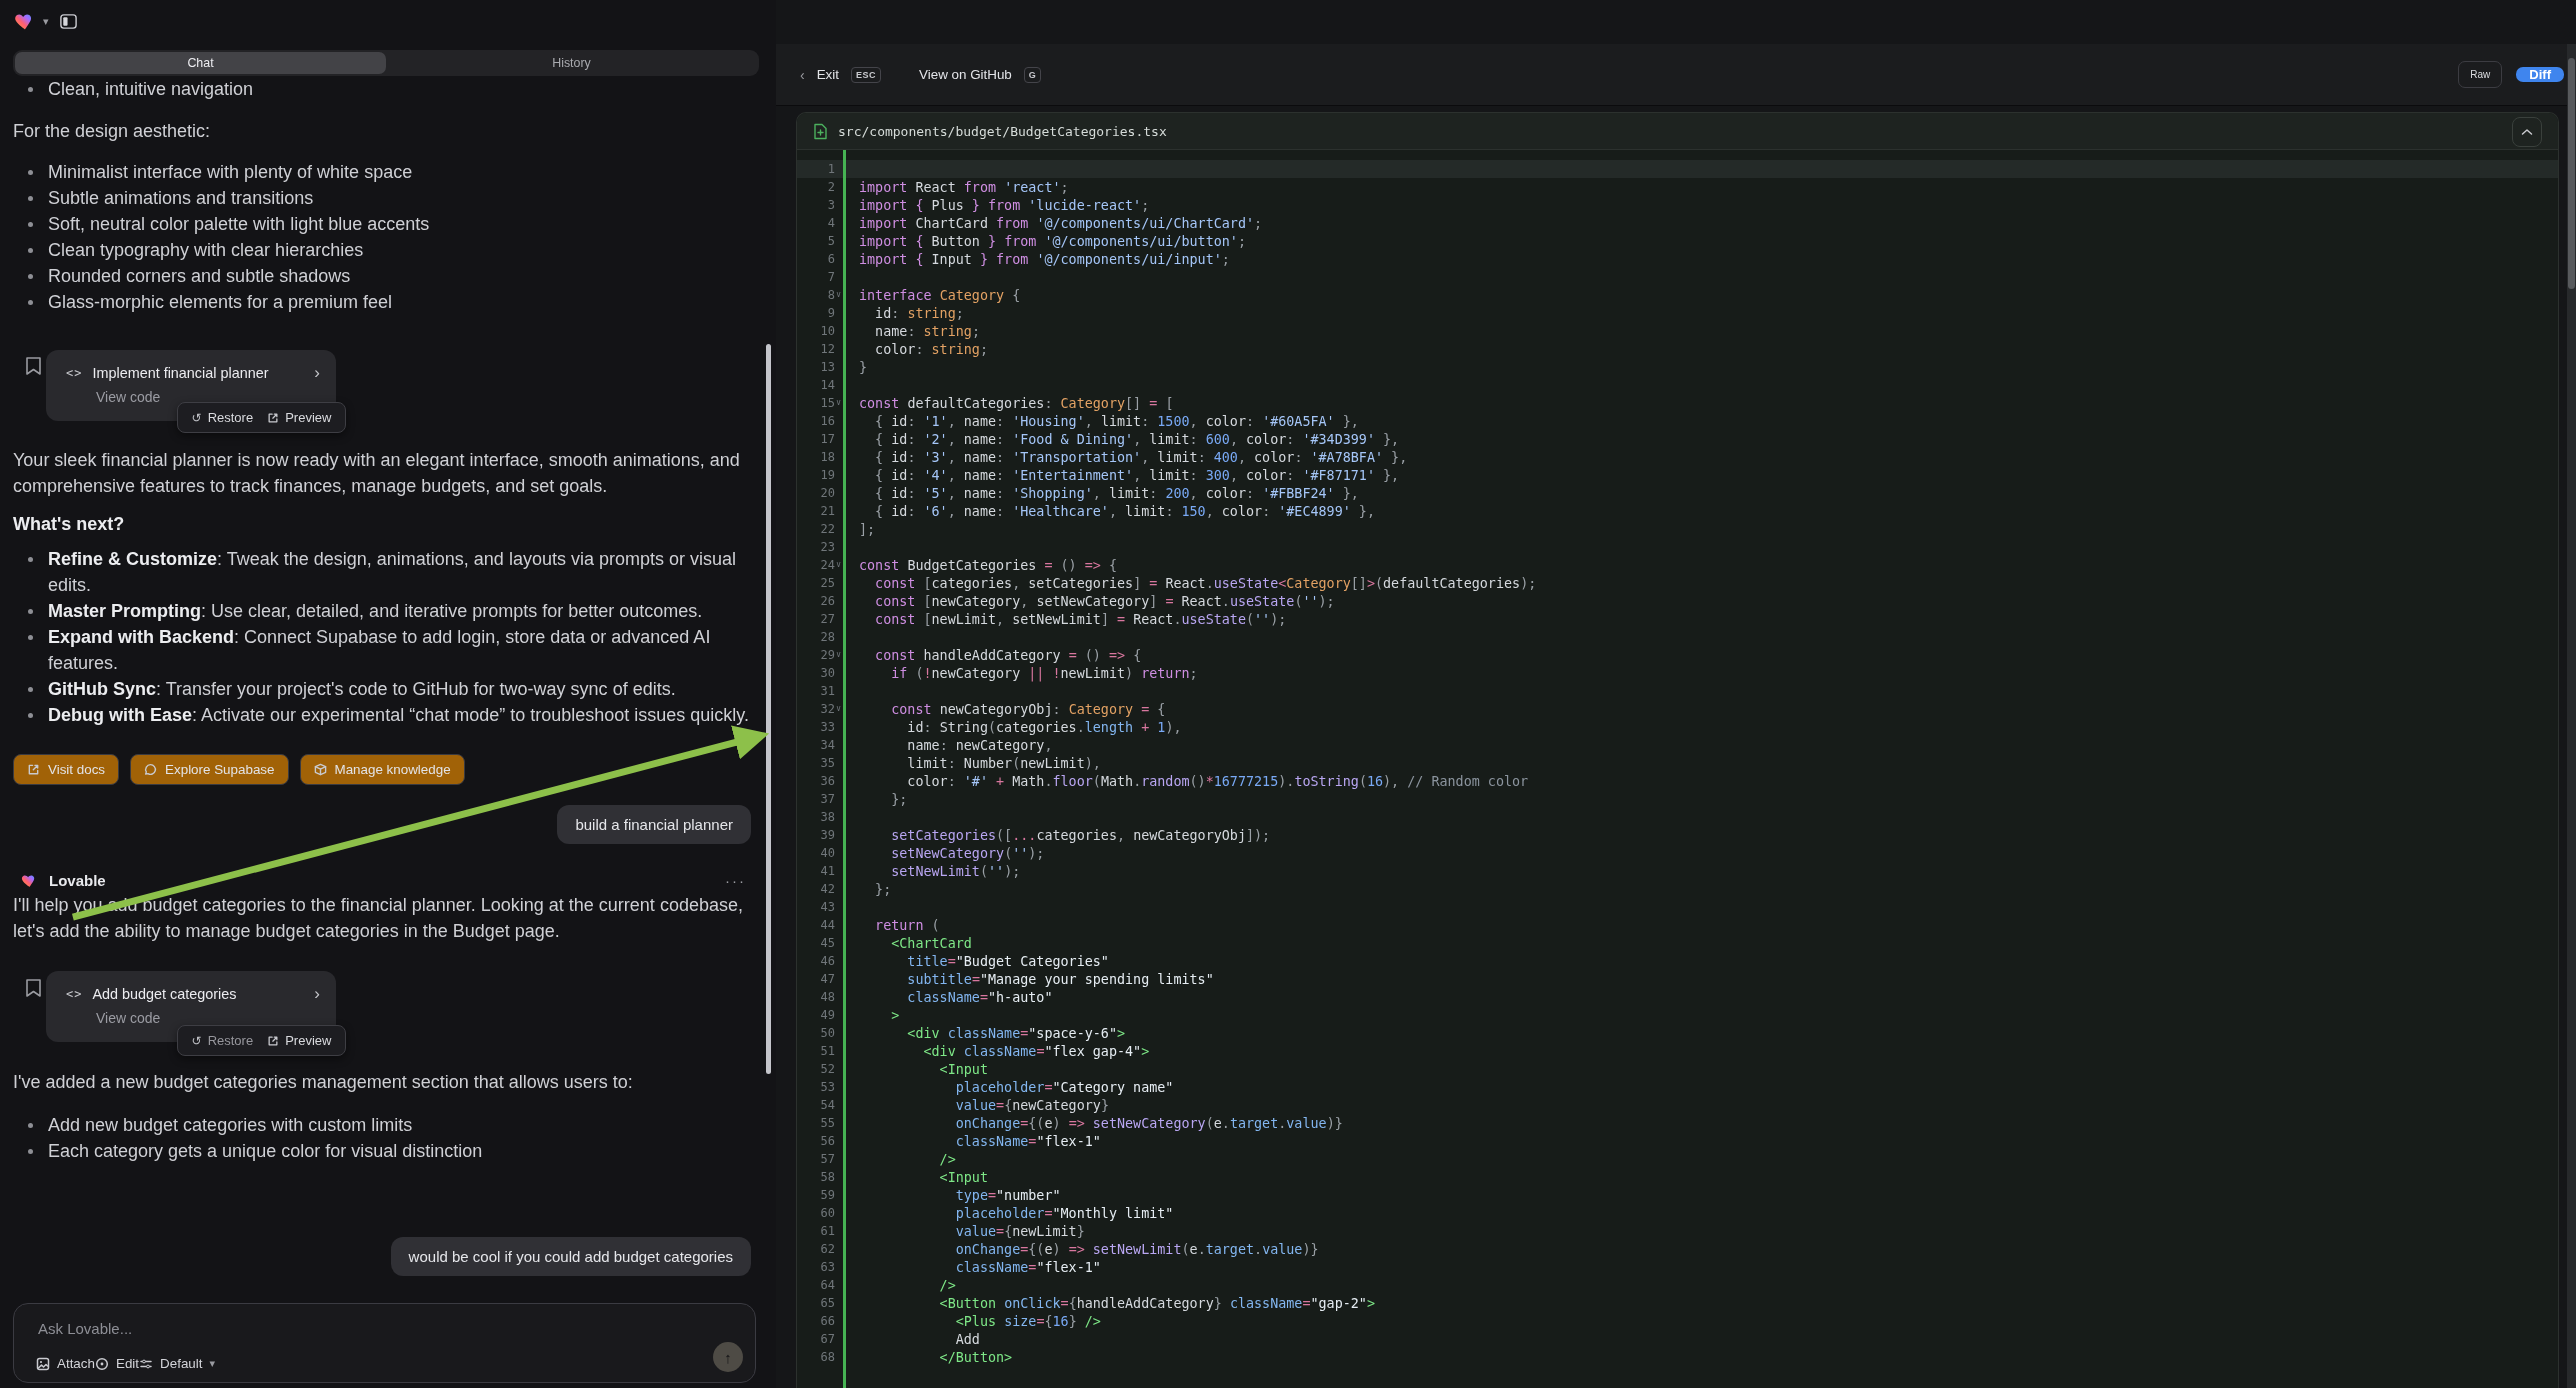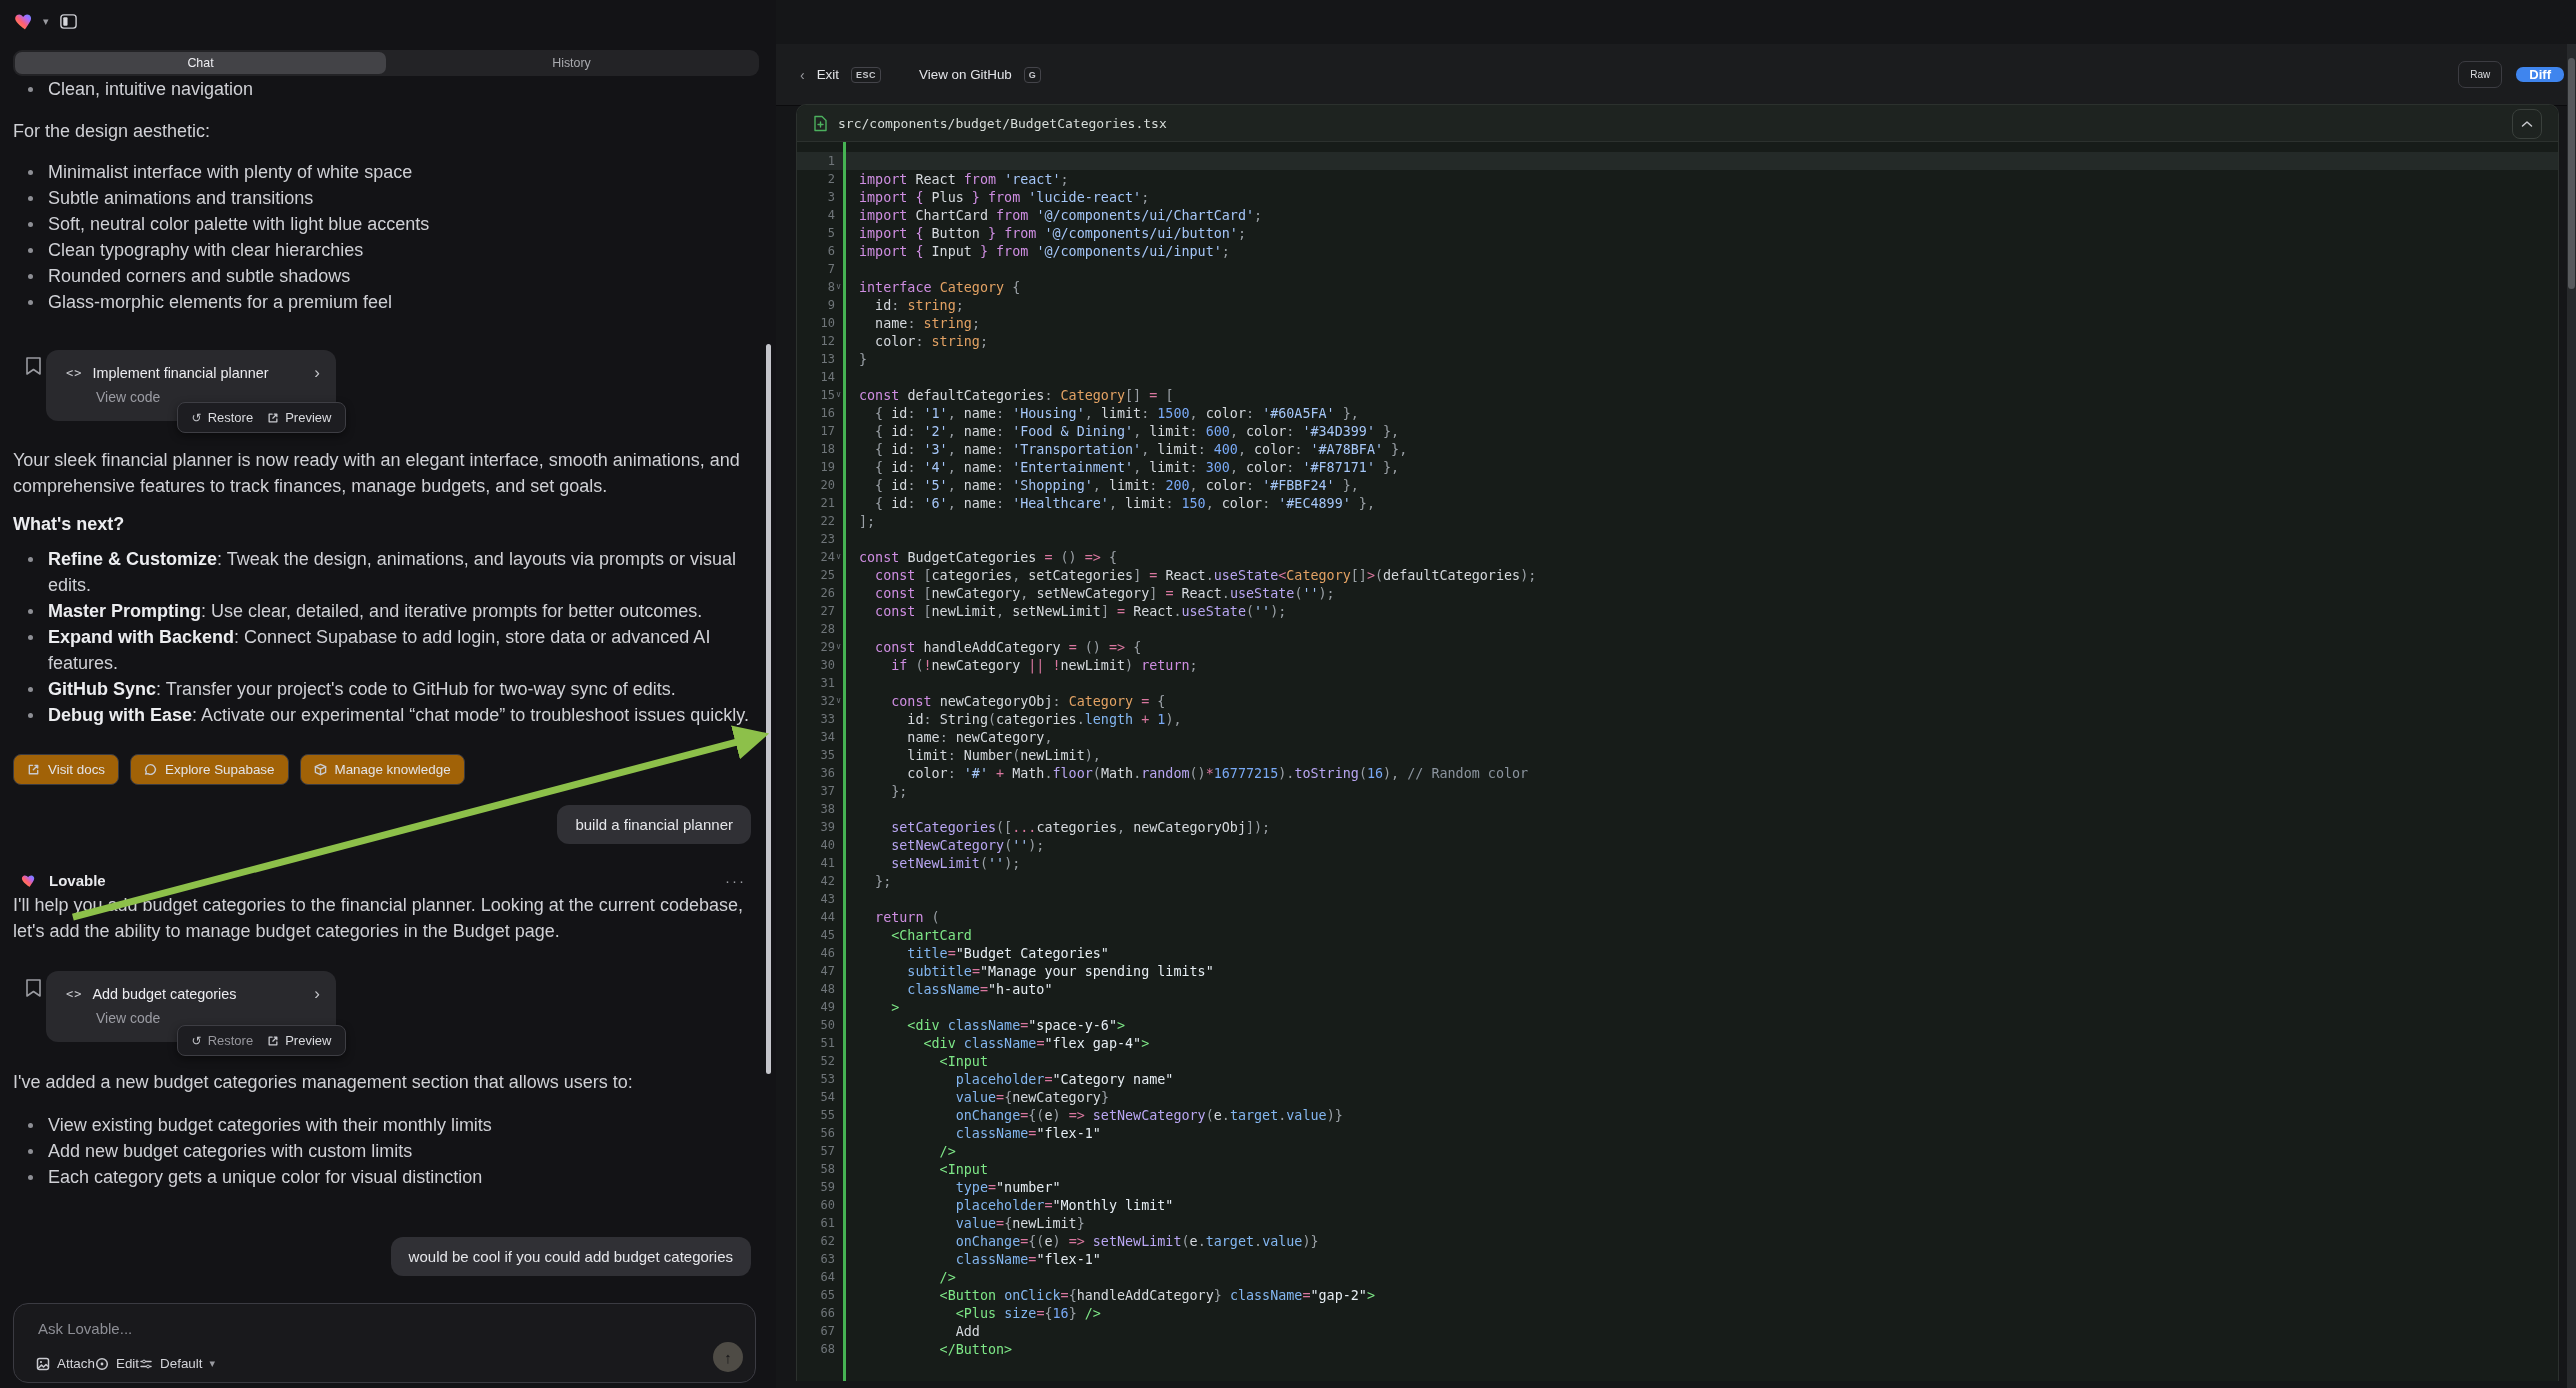--- a/index.html
+++ b/index.html
@@ -73,21 +73,21 @@
   .code-topbar{position:absolute;left:0;top:44px;width:100%;height:61px;background:#1b1c1e;
        border-bottom:1px solid #0b0b0d;display:flex;align-items:center;}
   .ct-left{display:flex;align-items:center;gap:12px;padding-left:24px;font-size:13.4px;color:#e3e4e8;}
   .kbd{border:1px solid #44444a;border-radius:4px;font-size:9px;padding:2px 4px;color:#c9cacf;
        font-weight:700;letter-spacing:0.5px;}
   .ct-right{position:absolute;right:12px;top:0;height:61px;display:flex;align-items:center;gap:14px;}
   .raw-btn{height:25px;padding:0 11px;display:flex;align-items:center;border:1px solid #3c3c42;
        border-radius:7px;font-size:10px;color:#dcdde1;cursor:pointer;}
   .diff-btn{height:15px;padding:0 13px;display:flex;align-items:center;background:#3f85ee;
        border-radius:7px;font-size:13px;color:#fff;font-weight:600;cursor:pointer;}
-  .file-card{position:absolute;left:20px;top:104px;width:1763px;height:1277px;border:1px solid #2c312e;
+  .file-card{position:absolute;left:20px;top:112px;width:1763px;height:1277px;border:1px solid #2c312e;
        border-bottom:none;border-radius:10px 10px 0 0;background:#171c19;overflow:hidden;box-sizing:border-box;}
   .file-head{height:36px;background:#1e2320;border-bottom:1px solid #2c312e;display:flex;align-items:center;
        gap:10px;padding-left:16px;position:relative;}
   .fpath{font-family:"DejaVu Sans Mono",monospace;font-size:13px;color:#d6dcd9;}
   .collapse-btn{position:absolute;right:16px;top:4px;width:28px;height:28px;border:1px solid #3a403c;
        border-radius:8px;display:flex;align-items:center;justify-content:center;cursor:pointer;}
   .code-body{position:relative;height:1241px;}
   .gutterbar{position:absolute;left:46px;top:0;bottom:0;width:3px;background:#46b353;z-index:3;}
   #code-lines{padding-top:10px;}
   .cl{position:relative;height:18px;display:flex;align-items:center;
@@ -274,21 +274,20 @@
       <span class="rp-item">
           <svg width="12" height="12" viewBox="0 0 14 14">
             <path d="M6 2.5H2.5v9h9V8M8.5 2.5h3v3M11.3 2.7L6.8 7.2" class="icon-stroke"></path>
           </svg>
           <span>Preview</span>
         </span>
     </div>
 
     <p class="blk" style="top:1069px;">I've added a new budget categories management section that allows users to:</p>
     <ul class="dots blk" style="top:1112px;" id="added-list">
-        <li>View existing budget categories with their monthly limits</li>
         <li>Add new budget categories with custom limits</li>
         <li>Each category gets a unique color for visual distinction</li>
       </ul>
 
     <div class="bubble" style="top:1237px;">would be cool if you could add budget categories</div>
 
     <div class="inputbox">
       <div class="ph">Ask Lovable...</div>
       <div class="in-tools">
         <span class="in-item">

